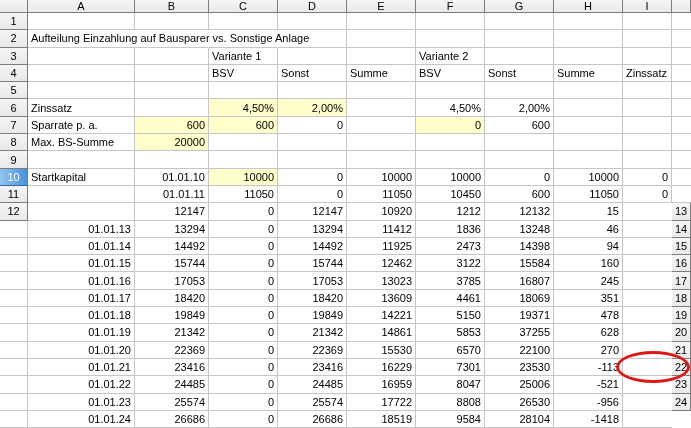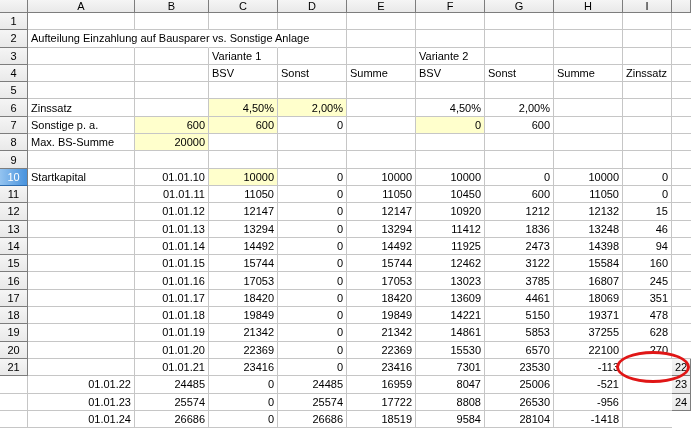--- a/index.html
+++ b/index.html
@@ -132,21 +132,21 @@
       <div class="c"></div>
       <div class="c num hl">4,50%</div>
       <div class="c num hl">2,00%</div>
       <div class="c"></div>
       <div class="c num">4,50%</div>
       <div class="c num">2,00%</div>
       <div class="c"></div>
       <div class="c"></div>
       <div class="c edge"></div>
       <div class="hdr rowhdr">7</div>
-      <div class="c">Sonstige p. a.</div>
+      <div class="c">Sparrate p. a.</div>
       <div class="c num hl">600</div>
       <div class="c num hl">600</div>
       <div class="c num">0</div>
       <div class="c"></div>
       <div class="c num hl">0</div>
       <div class="c num">600</div>
       <div class="c"></div>
       <div class="c"></div>
       <div class="c edge"></div>
       <div class="hdr rowhdr">8</div>
@@ -188,21 +188,20 @@
       <div class="c num">11050</div>
       <div class="c num">0</div>
       <div class="c num">11050</div>
       <div class="c num">10450</div>
       <div class="c num">600</div>
       <div class="c num">11050</div>
       <div class="c num">0</div>
       <div class="c edge"></div>
       <div class="hdr rowhdr">12</div>
       <div class="c"></div>
-      <div class="c num">01.01.12</div>
       <div class="c num">12147</div>
       <div class="c num">0</div>
       <div class="c num">12147</div>
       <div class="c num">10920</div>
       <div class="c num">1212</div>
       <div class="c num">12132</div>
       <div class="c num">15</div>
       <div class="c edge"></div>
       <div class="hdr rowhdr">13</div>
       <div class="c"></div>
@@ -291,20 +290,21 @@
       <div class="c num">6570</div>
       <div class="c num">22100</div>
       <div class="c num">270</div>
       <div class="c edge"></div>
       <div class="hdr rowhdr">21</div>
       <div class="c"></div>
       <div class="c num">01.01.21</div>
       <div class="c num">23416</div>
       <div class="c num">0</div>
       <div class="c num">23416</div>
+      <div class="c num">16229</div>
       <div class="c num">7301</div>
       <div class="c num">23530</div>
       <div class="c num">-113</div>
       <div class="c edge"></div>
       <div class="hdr rowhdr">22</div>
       <div class="c"></div>
       <div class="c num">01.01.22</div>
       <div class="c num">24485</div>
       <div class="c num">0</div>
       <div class="c num">24485</div>

